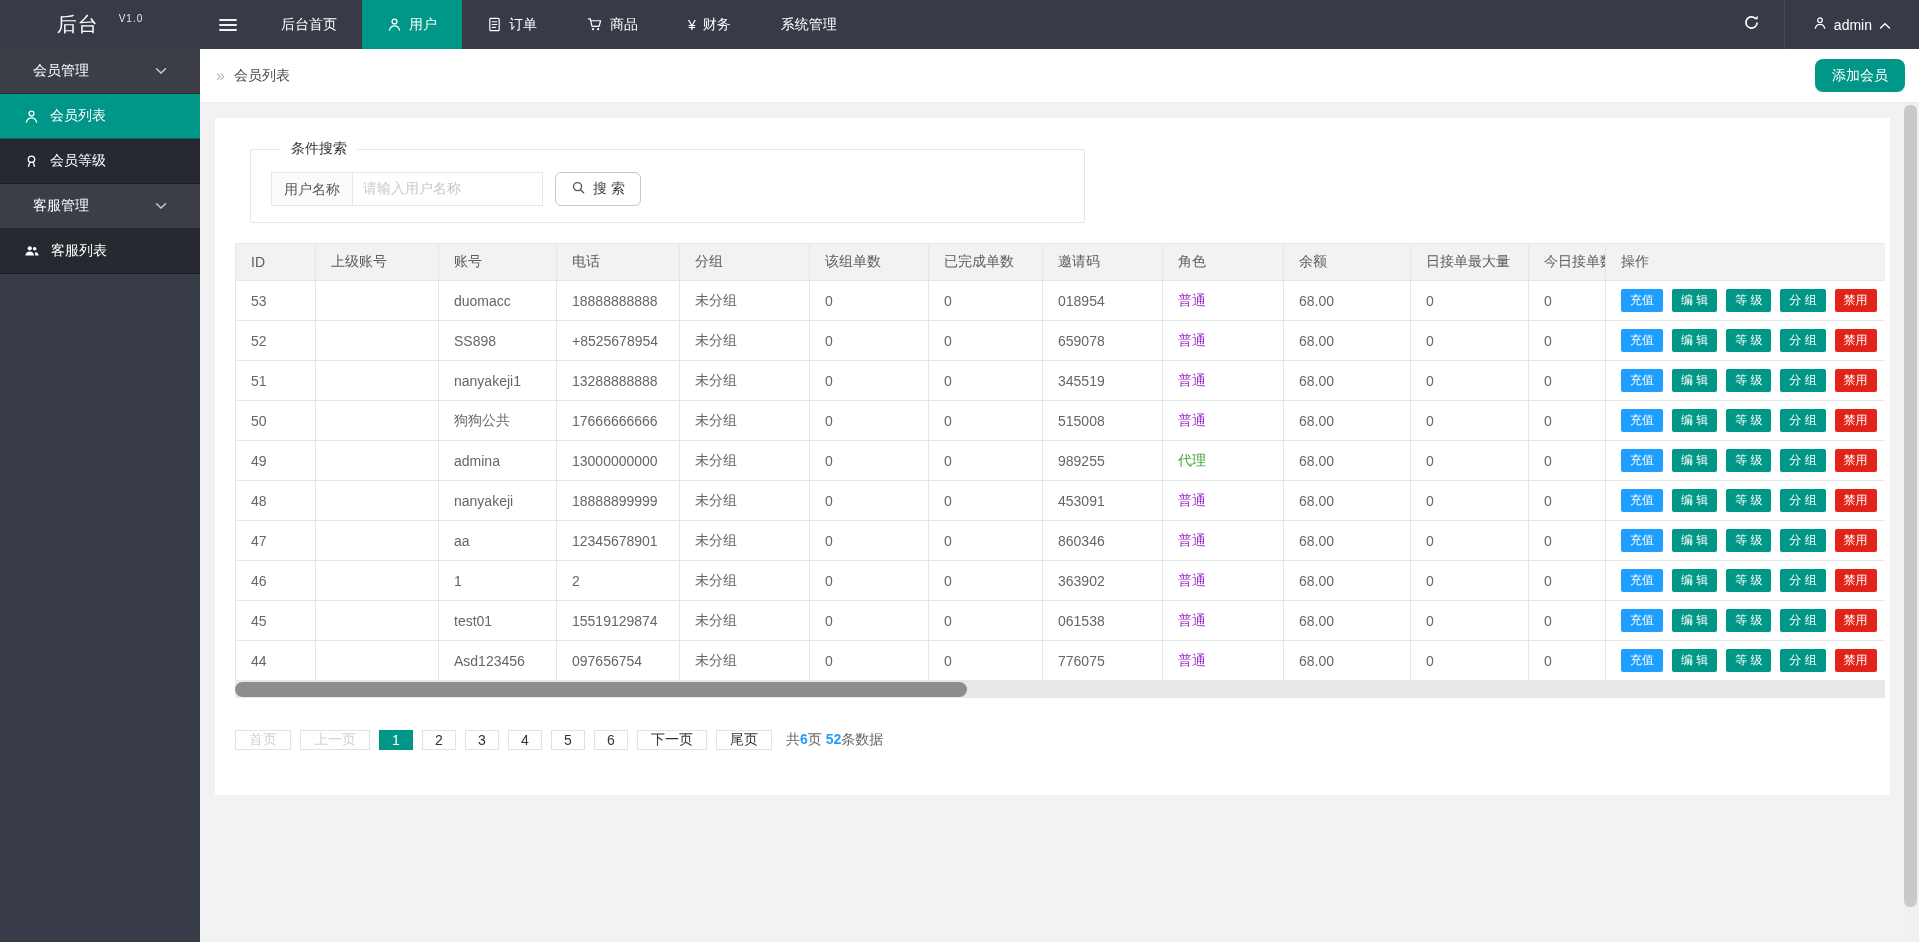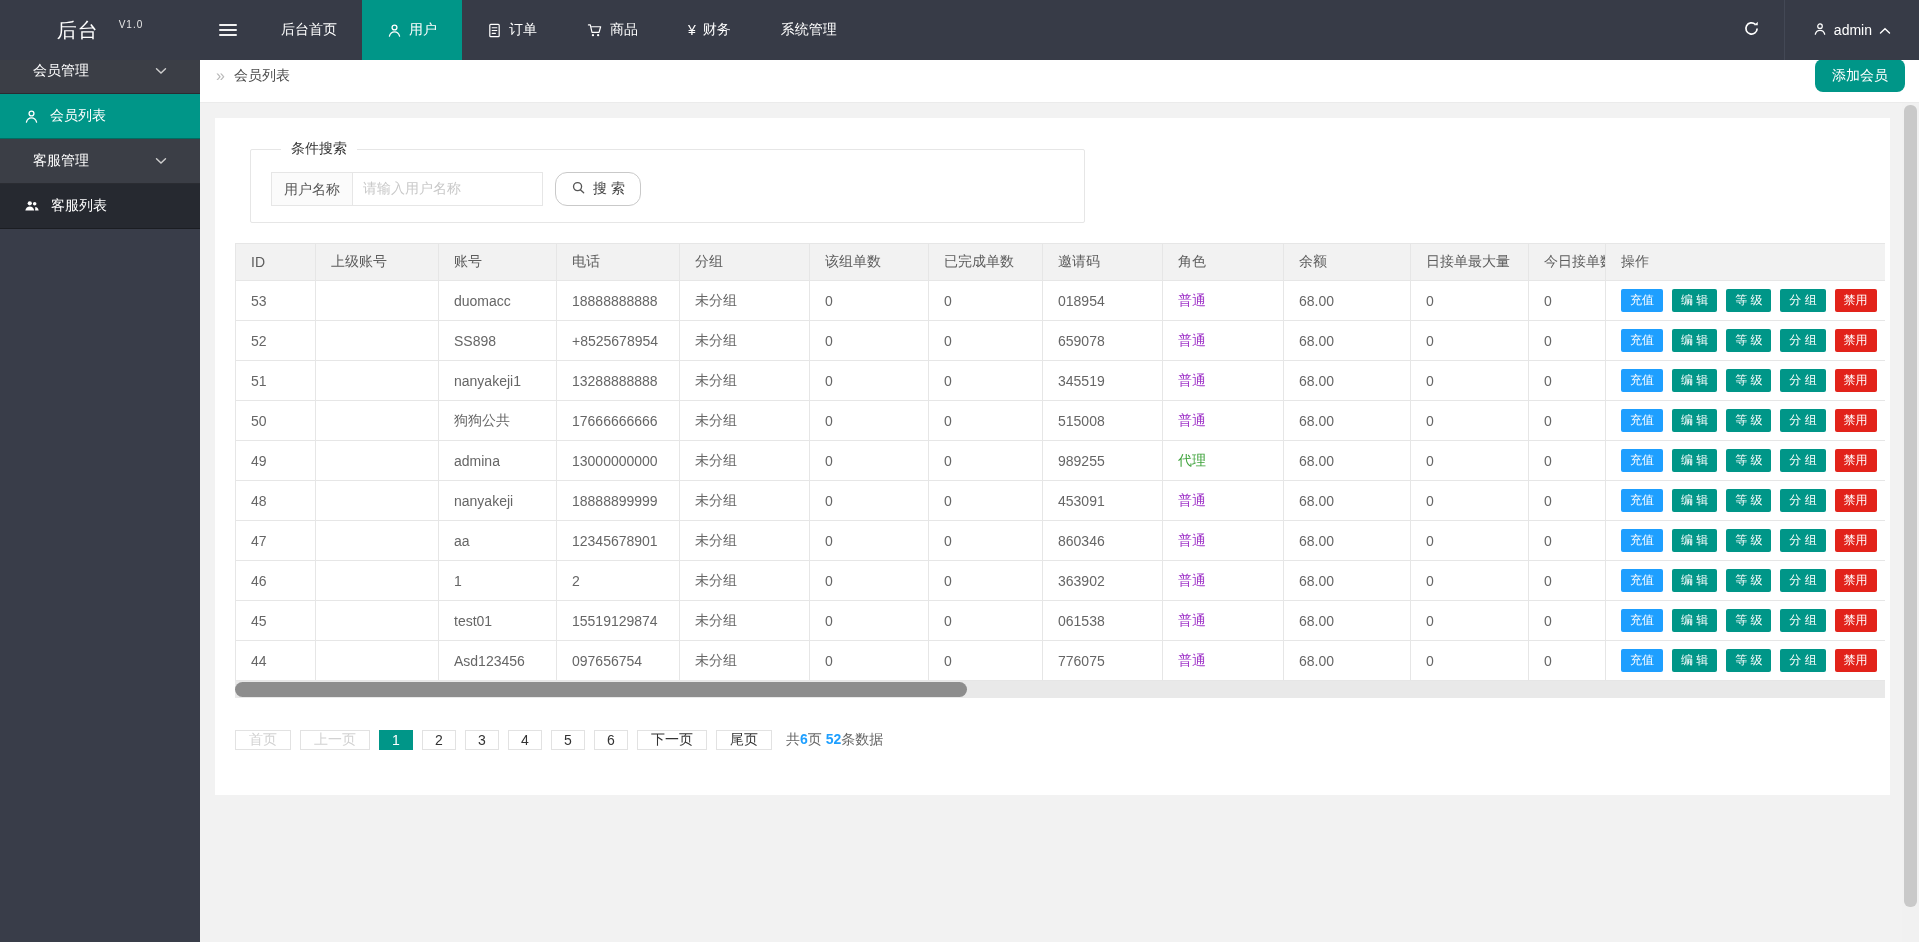--- a/index.html
+++ b/index.html
@@ -1,21 +1,21 @@
 <!DOCTYPE html>
 <html><head>
 <meta charset="utf-8">
 <style>
   *{margin:0;padding:0;box-sizing:border-box}
   html,body{width:1919px;height:942px;overflow:hidden}
   body{background:#f2f2f2;font-family:"Liberation Sans",sans-serif}
   .page{position:relative;width:1919px;height:942px;background:#f2f2f2;overflow:hidden}
 
   
-  .navbar{position:absolute;top:0;left:0;width:1919px;height:60px;background:#373b47;display:flex;align-items:stretch;color:#fff;z-index:20}
+  .navbar{position:absolute;top:0;left:0;width:1919px;height:49px;background:#373b47;display:flex;align-items:stretch;color:#fff;z-index:20}
   .logo{width:200px;display:flex;align-items:center;justify-content:center;font-size:20px;color:#fff;letter-spacing:1px;background:#373b47}
   .logo .ver{font-size:10px;margin-left:20px;transform:translateY(-6px);color:#e8e8e8}
   .hamburger{width:56px;display:flex;align-items:center;justify-content:center;cursor:pointer}
   .bars{width:18px}
   .bars i{display:block;height:2px;background:#f2f2f2;margin:3px 0;border-radius:1px}
   .nav-items{display:flex;align-items:stretch}
   .nav-item{display:flex;align-items:center;gap:7px;padding:0 25px;font-size:14px;color:#fff;cursor:pointer}
   .nav-item.active{background:#009688}
   .nav-item svg{display:block}
   .nav-right{margin-left:auto;display:flex;align-items:stretch}
@@ -39,21 +39,21 @@
 
   
   .card{position:absolute;left:15px;top:69px;width:1675px;height:677px;background:#fff}
   fieldset.search{margin:22px 0 0 35px;width:835px;border:1px solid #e6e6e6;border-radius:2px;padding:10px 20px 16px}
   fieldset.search legend{margin-left:10px;padding:0 10px;font-size:14px;color:#333}
   .search-row{display:flex;align-items:center;margin-top:4px}
   .input-group{display:flex;height:34px}
   .addon{border:1px solid #e6e6e6;background:#fbfbfb;padding:0 12px;line-height:32px;font-size:14px;color:#575757;white-space:nowrap}
   .search-input{border:1px solid #e6e6e6;border-left:none;width:190px;padding:0 10px;font-size:14px;color:#333;outline:none;font-family:Liberation Serif, serif}
   .search-input::placeholder{color:#c9c9c9}
-  .search-btn{margin-left:12px;height:34px;padding:0 15px;background:#fff;border:1px solid #c9c9c9;border-radius:12px;font-size:14px;color:#434343;display:flex;align-items:center;gap:7px;cursor:pointer;font-family:inherit}
+  .search-btn{margin-left:12px;height:34px;padding:0 15px;background:#fff;border:1px solid #c9c9c9;border-radius:6px;font-size:14px;color:#434343;display:flex;align-items:center;gap:7px;cursor:pointer;font-family:inherit}
 
   
   .table-wrap{margin:20px 0 0 20px;width:1650px;overflow:hidden}
   table{border-collapse:collapse;table-layout:fixed;width:1650px;font-size:14px;color:#666}
   th,td{border:1px solid #e6e6e6;padding:0 15px;text-align:left;font-weight:normal;overflow:hidden;white-space:nowrap}
   th{background:#f2f2f2;height:37px;color:#5d5d5d}
   td{height:40px;background:#fff}
   .role-normal{color:#a035c9}
   .role-agent{color:#3fa33c}
   .act{display:inline-block;margin-right:5px;padding:4px 9px;font-size:12px;color:#fff;border:none;border-radius:2px;cursor:pointer;font-family:inherit;line-height:1.25}
@@ -165,20 +165,29 @@
         </span>
     </div>
     <div class="side-item side-sub active">
       <span class="sic">
           <svg width="15" height="15" viewBox="0 0 16 16">
             <circle cx="8" cy="4.8" r="2.6" fill="none" stroke="#fff" stroke-width="1.4"></circle>
             <path d="M2.6 14c.8-3 2.8-4.5 5.4-4.5s4.6 1.5 5.4 4.5" fill="none" stroke="#fff" stroke-width="1.4" stroke-linecap="round"></path>
           </svg>
         </span>
       <span>会员列表</span>
+    </div>
+    <div class="side-item side-sub">
+      <span class="sic">
+          <svg width="15" height="15" viewBox="0 0 16 16">
+            <circle cx="8" cy="5.6" r="3.4" fill="none" stroke="#fff" stroke-width="1.4"></circle>
+            <path d="M6.2 8.8L4.8 13.2M9.8 8.8l1.4 4.4" fill="none" stroke="#fff" stroke-width="1.4" stroke-linecap="round"></path>
+          </svg>
+        </span>
+      <span>会员等级</span>
     </div>
     <div class="side-item side-group">
       <span>客服管理</span>
       <span class="chev">
           <svg width="12" height="8" viewBox="0 0 12 8">
             <path d="M1.5 1.8L6 6 10.5 1.8" fill="none" stroke="#cfcfcf" stroke-width="1.4" stroke-linecap="round"></path>
           </svg>
         </span>
     </div>
     <div class="side-item side-sub">

